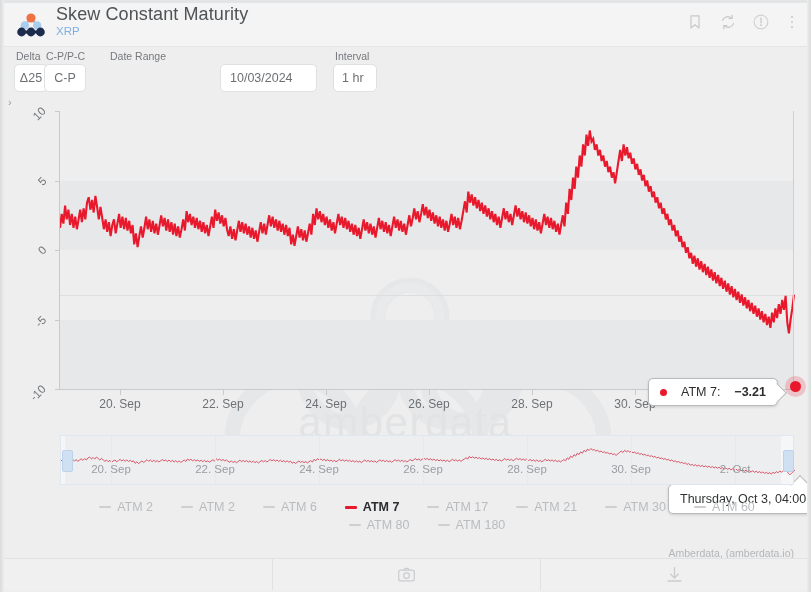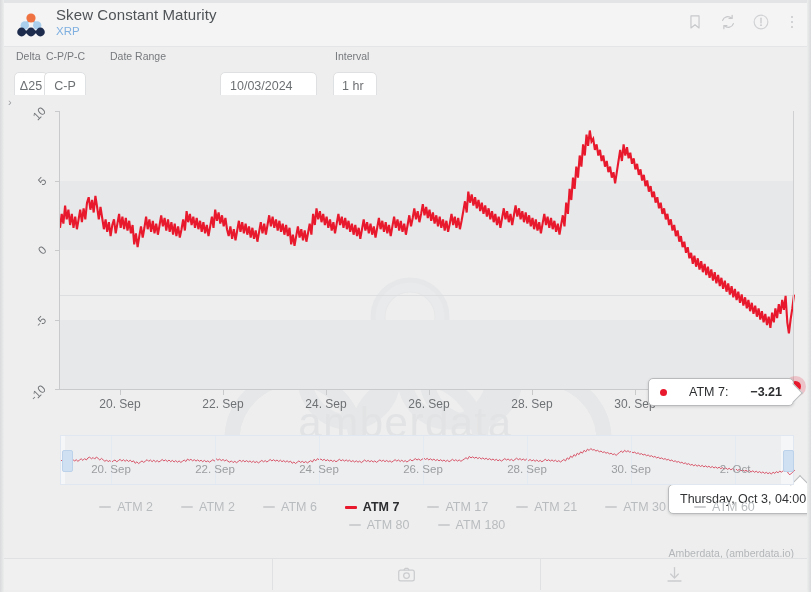--- a/index.html
+++ b/index.html
@@ -16,31 +16,31 @@
   }
   
   .win-edge-l{position:absolute;left:0;top:0;width:4px;height:592px;background:linear-gradient(to right,#d9dadb,#eceded);}
   .win-edge-r{position:absolute;right:0;top:0;width:4px;height:592px;background:linear-gradient(to left,#d9dadb,#eceded);}
   .win-edge-t{position:absolute;left:0;top:0;width:811px;height:3px;background:#e3e4e5;}
 
   
   .header{position:absolute;left:4px;top:3px;width:803px;height:43px;background:#f4f4f5;border-bottom:1px solid #e4e5e6;}
   .logo{position:absolute;left:10px;top:6px;width:34px;height:32px;}
   .title-wrap{position:absolute;left:52px;top:3px;}
-  .title{font-size:15px;color:#4f5356;letter-spacing:.1px;line-height:17px;margin:0;padding:0;font-weight:400;}
+  .title{font-size:18px;color:#4f5356;letter-spacing:.1px;line-height:17px;margin:0;padding:0;font-weight:400;}
   .subtitle{font-size:11.5px;color:#7fb0e0;line-height:14px;margin-top:1px;font-weight:400;}
   .hdr-icons{position:absolute;right:8px;top:10px;display:flex;align-items:center;gap:15px;}
   .hdr-icons .ico{width:18px;height:18px;opacity:.55;display:block;}
   .kebab{width:14px;height:18px;display:flex;flex-direction:column;justify-content:center;align-items:center;gap:2.5px;opacity:.5;}
   .kebab i{display:block;width:2.5px;height:2.5px;border-radius:50%;background:#9a9c9e;}
 
   
   .controls{position:absolute;left:4px;top:47px;width:803px;height:48px;background:#eeeeef;}
   .field{position:absolute;top:3px;}
-  .field .lbl{font-size:10.5px;color:#76797c;line-height:12px;margin-bottom:10px;padding-left:2px;white-space:nowrap;}
+  .field .lbl{font-size:10.5px;color:#76797c;line-height:12px;margin-bottom:2px;padding-left:2px;white-space:nowrap;}
   .field input{
     display:block;box-sizing:border-box;height:28px;
     background:#fff;border:1px solid #dfe0e1;border-radius:5px;
     font-family:"Liberation Sans",sans-serif;font-size:12.5px;color:#6d7073;
     padding:0 9px;outline:none;
   }
   #f-delta{left:10px;}  #f-delta input{width:34px;text-align:center;padding:0 2px;}
   #f-cppc{left:40px;}   #f-cppc input{width:42px;text-align:center;padding:0 2px;}
   #f-dr{left:104px;}    #f-dr input{width:108px;}
   #f-dr2{left:216px;}   #f-dr2 input{width:97px;}
@@ -68,21 +68,21 @@
   .crosshair{position:absolute;top:0;width:1px;height:278px;background:#cfd0d1;}
 
   
   .wm{position:absolute;left:0;top:0;width:803px;height:340px;pointer-events:none;}
   .wm-text{position:absolute;left:50%;top:304px;transform:translateX(-50%);font-size:42px;color:#e2e3e4;letter-spacing:1.5px;font-weight:400;}
 
   
   .tooltip{
     position:absolute;box-sizing:border-box;background:#fff;border:1px solid #b8babb;
     border-radius:5px;box-shadow:0 1px 3px rgba(0,0,0,.14);
-    font-size:12.5px;color:#2b2d2f;display:flex;align-items:center;gap:22px;
+    font-size:12.5px;color:#2b2d2f;display:flex;align-items:center;gap:14px;
     padding:8px 11px;height:28px;white-space:nowrap;
   }
   .tt-series{left:644px;top:283px;}
   .tt-series .dot{width:7px;height:7px;border-radius:50%;background:#e8192c;flex:none;}
   .tt-series .tt-arrow{position:absolute;right:-7px;top:7px;width:13px;height:13px;background:#fff;border-top:1px solid #b8babb;border-right:1px solid #b8babb;transform:rotate(45deg);}
   .tt-date{left:664px;top:389px;height:30px;font-size:12.5px;color:#303234;}
   .tt-date .tt-arrow-up{position:absolute;left:124px;top:-7px;width:13px;height:13px;background:#fff;border-top:1px solid #b8babb;border-left:1px solid #b8babb;transform:rotate(45deg);}
   .marker-halo{position:absolute;left:781px;top:281px;width:21px;height:21px;border-radius:50%;background:rgba(232,25,44,.20);}
   .marker-dot{position:absolute;left:786px;top:286px;width:11px;height:11px;border-radius:50%;background:#e8192c;}
 

